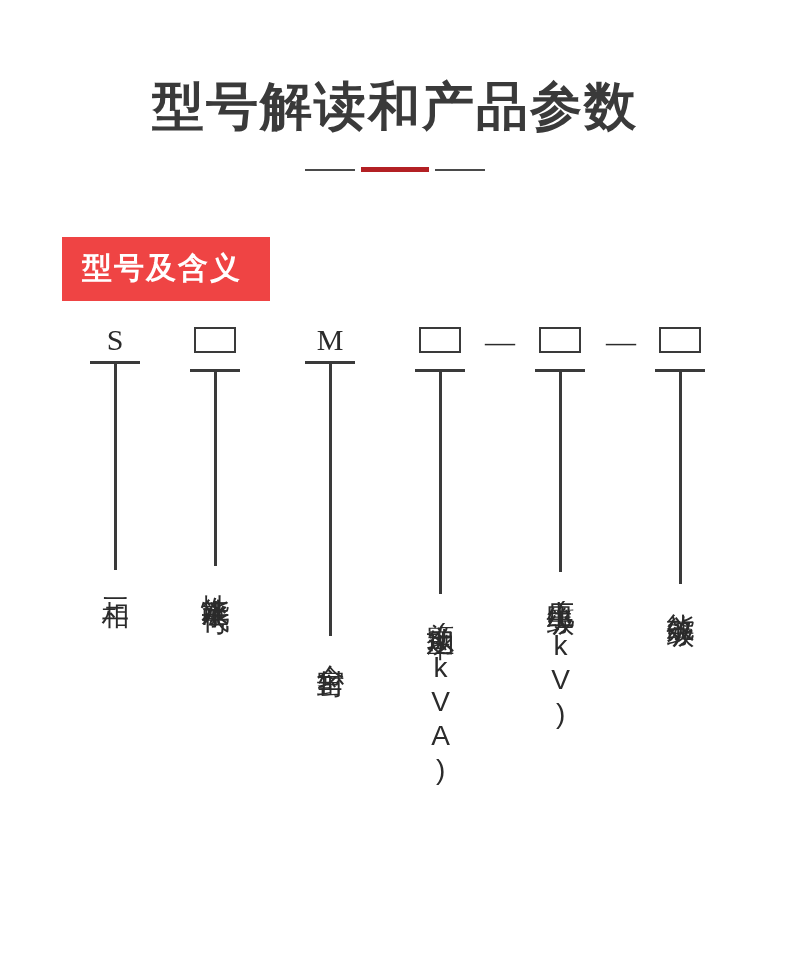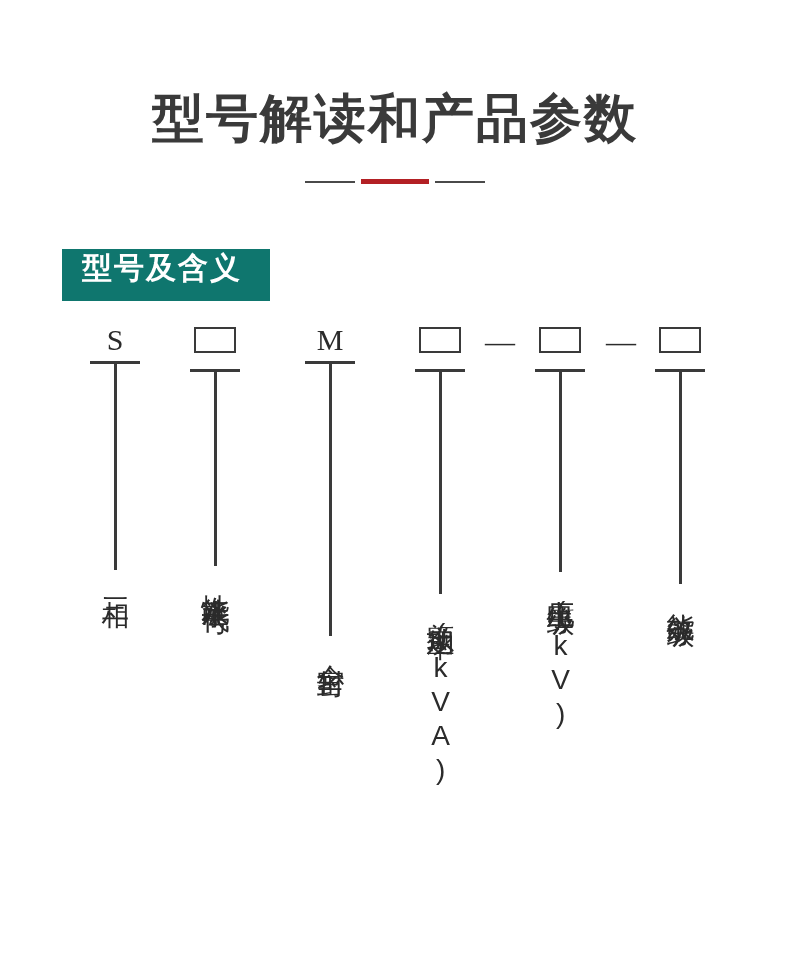--- a/index.html
+++ b/index.html
@@ -16,21 +16,21 @@
     position: relative;
   }
 
   
   .page-title {
     text-align: center;
     font-size: 52px;
     font-weight: bold;
     letter-spacing: 2px;
     color: #3a3a3a;
-    margin: 12px;
+    margin: 0;
     padding-top: 78px;
     line-height: 1.1;
   }
 
   .divider {
     margin: 30px auto 0 auto;
     width: 180px;
     height: 10px;
     position: relative;
   }
@@ -51,26 +51,26 @@
     width: 68px;
     height: 5px;
     background: #b32024;
   }
 
   
   .section-tag {
     margin-top: 62px;
     margin-left: 62px;
     display: inline-block;
-    background: #0f766e;
+    background: #ef4444;
     color: #ffffff;
     font-size: 30px;
     font-weight: bold;
     letter-spacing: 2px;
-    padding: 4px 28px 18px 20px;
+    padding: 16px 28px 18px 20px;
     line-height: 1;
   }
 
   
   .model-area {
     position: relative;
     width: 790px;
     height: 600px;
     margin-top: 18px;
   }

